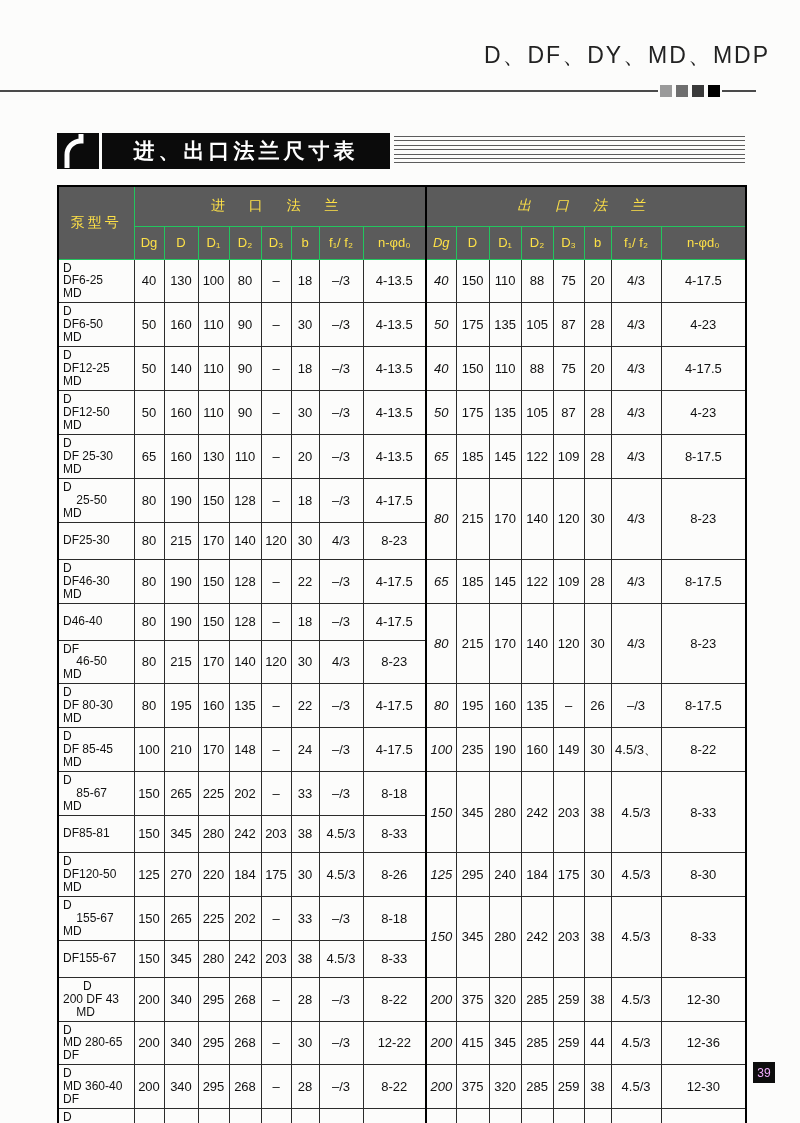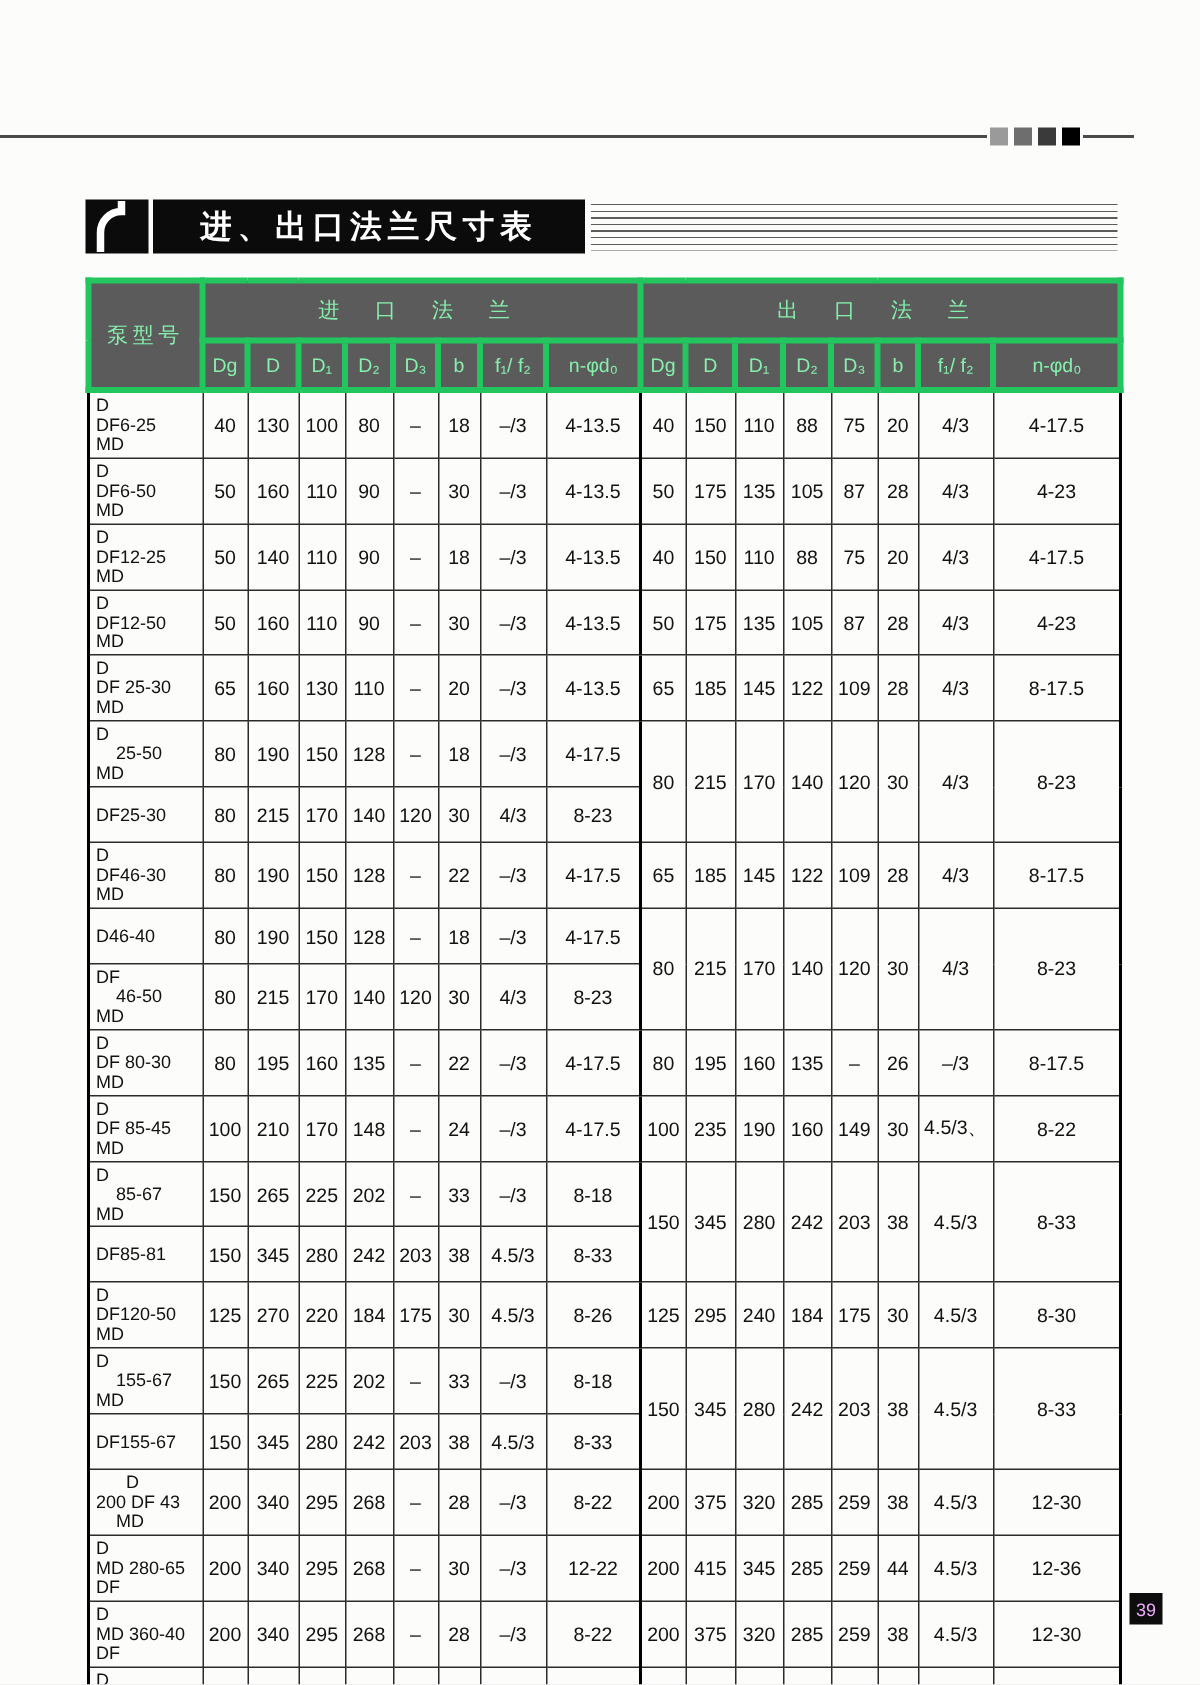--- a/index.html
+++ b/index.html
@@ -44,47 +44,48 @@
     flex:1; margin:3px 0 2px 4px;
     background:repeating-linear-gradient(180deg,#5c5c5c 0 1px,transparent 1px 4.4px);
   }
   
   table.flange {
     position:absolute; top:185px; left:57px; width:688px;
     border-collapse:collapse; table-layout:fixed;
     border:2px solid #000;
   }
   thead th {
-    background:#5b5b5b; color:#86efac; font-weight:normal;
-    border:4px solid #22c55e;
+    background:#5b5b5b; color:#fde047; font-weight:normal;
+    border:1px solid #22c55e;
   }
   th.model-h { font-size:14px; letter-spacing:3px; }
   th.group-h { font-size:14px; letter-spacing:10px; height:40px; }
   tr.sub th { font-size:13px; height:33px; letter-spacing:0; }
-  .group-start { border-left:2px solid #000 !important; }
+  .group-start { border-left:2px solid #000 !important;font-style:italic; }
   tbody td {
     border:1px solid #2b2b2b; text-align:center;
     font-size:13px; color:#111; padding:1px 0; height:37px;
   }
   tbody td.model {
     text-align:left; padding:2px 2px 2px 4px;
     font-size:12px; line-height:1.08; white-space:pre;
   }
   
   .page-num {
     position:absolute; top:1062px; left:753px;
     width:22px; height:21px; background:#0d0d0d; color:#f0abfc;
     font-size:12px; display:flex; align-items:center; justify-content:center;
   }
 </style>
 </head>
 <body>
 
 <div class="page">
 
+  <div class="series-title">D、DF、DY、MD、MDP</div>
 
   <div class="rule-line">
     <span class="seg left"></span>
     <span class="sq" style="background: rgb(154, 154, 154);"></span>
     <span class="sq" style="background: rgb(110, 110, 110);"></span>
     <span class="sq" style="background: rgb(58, 58, 58);"></span>
     <span class="sq" style="background: rgb(0, 0, 0);"></span>
     <span class="seg right"></span>
   </div>
 

